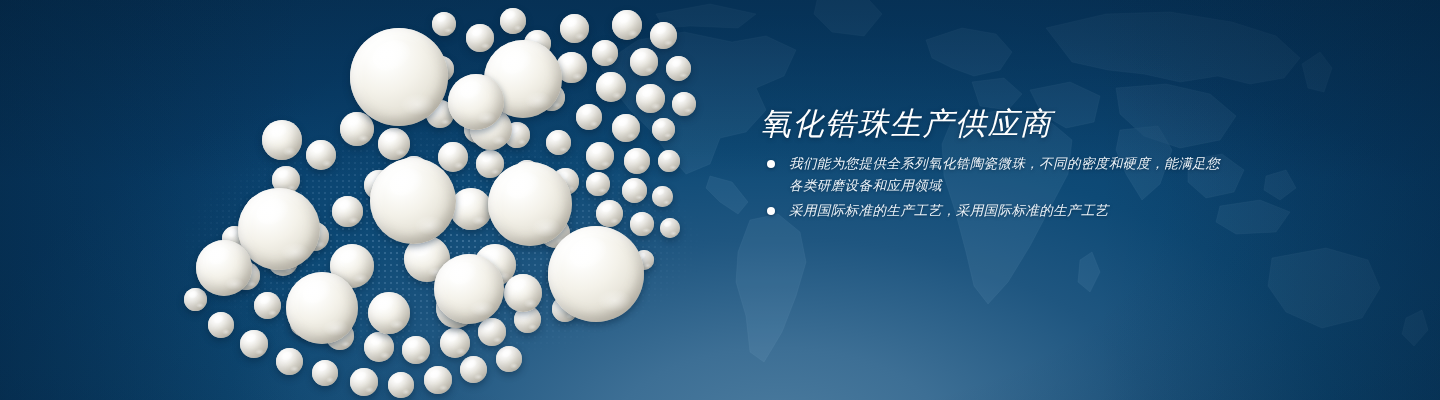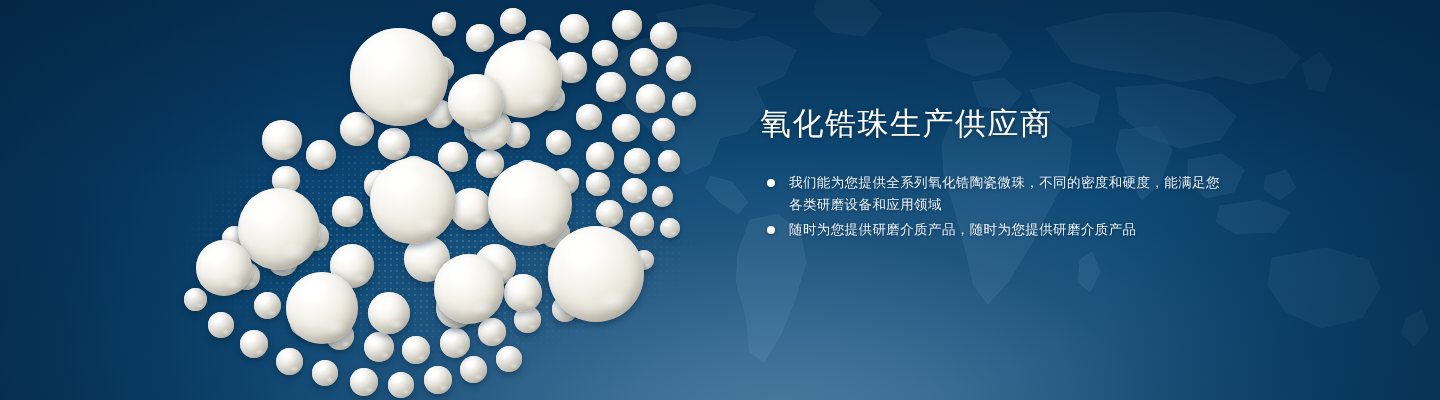--- a/index.html
+++ b/index.html
@@ -90,32 +90,33 @@
     border-radius:50%;
     background:radial-gradient(ellipse at 50% 50%, rgba(255,255,255,0.42) 0%, rgba(255,255,255,0) 74%);
     pointer-events:none;
   }
 
   
   #copy {
     position:absolute;
     left:760px; top:104px;
     width:470px;
+    font-style:italic;
   }
   #headline {
     color:#ffffff;
     font-size:31px;
     line-height:40px;
     letter-spacing:1.5px;
     font-weight:400;
     text-shadow:0 1px 4px rgba(3,26,48,0.55);
     white-space:nowrap;
   }
   #bullets {
-    margin-top:28px;
+    margin-top:9px;
     list-style:none;
   }
   .bullet {
     position:relative;
     padding-left:29px;
     color:#eef4f9;
     font-size:13.5px;
     line-height:22px;
     letter-spacing:0.4px;
     margin-bottom:3px;
@@ -294,18 +295,18 @@
 
   <div id="copy">
     <h1 id="headline">氧化锆珠生产供应商</h1>
     <ul id="bullets">
       <li class="bullet">
         <span class="bullet-dot"></span>
         <span class="bullet-text">我们能为您提供全系列氧化锆陶瓷微珠，不同的密度和硬度，能满足您各类研磨设备和应用领域</span>
       </li>
       <li class="bullet">
         <span class="bullet-dot"></span>
-        <span class="bullet-text">随时为您提供研磨介质产品，随时为您提供研磨介质产品</span>
+        <span class="bullet-text">采用国际标准的生产工艺，采用国际标准的生产工艺</span>
       </li>
     </ul>
   </div>
 
 </div>
 
 </body></html>

